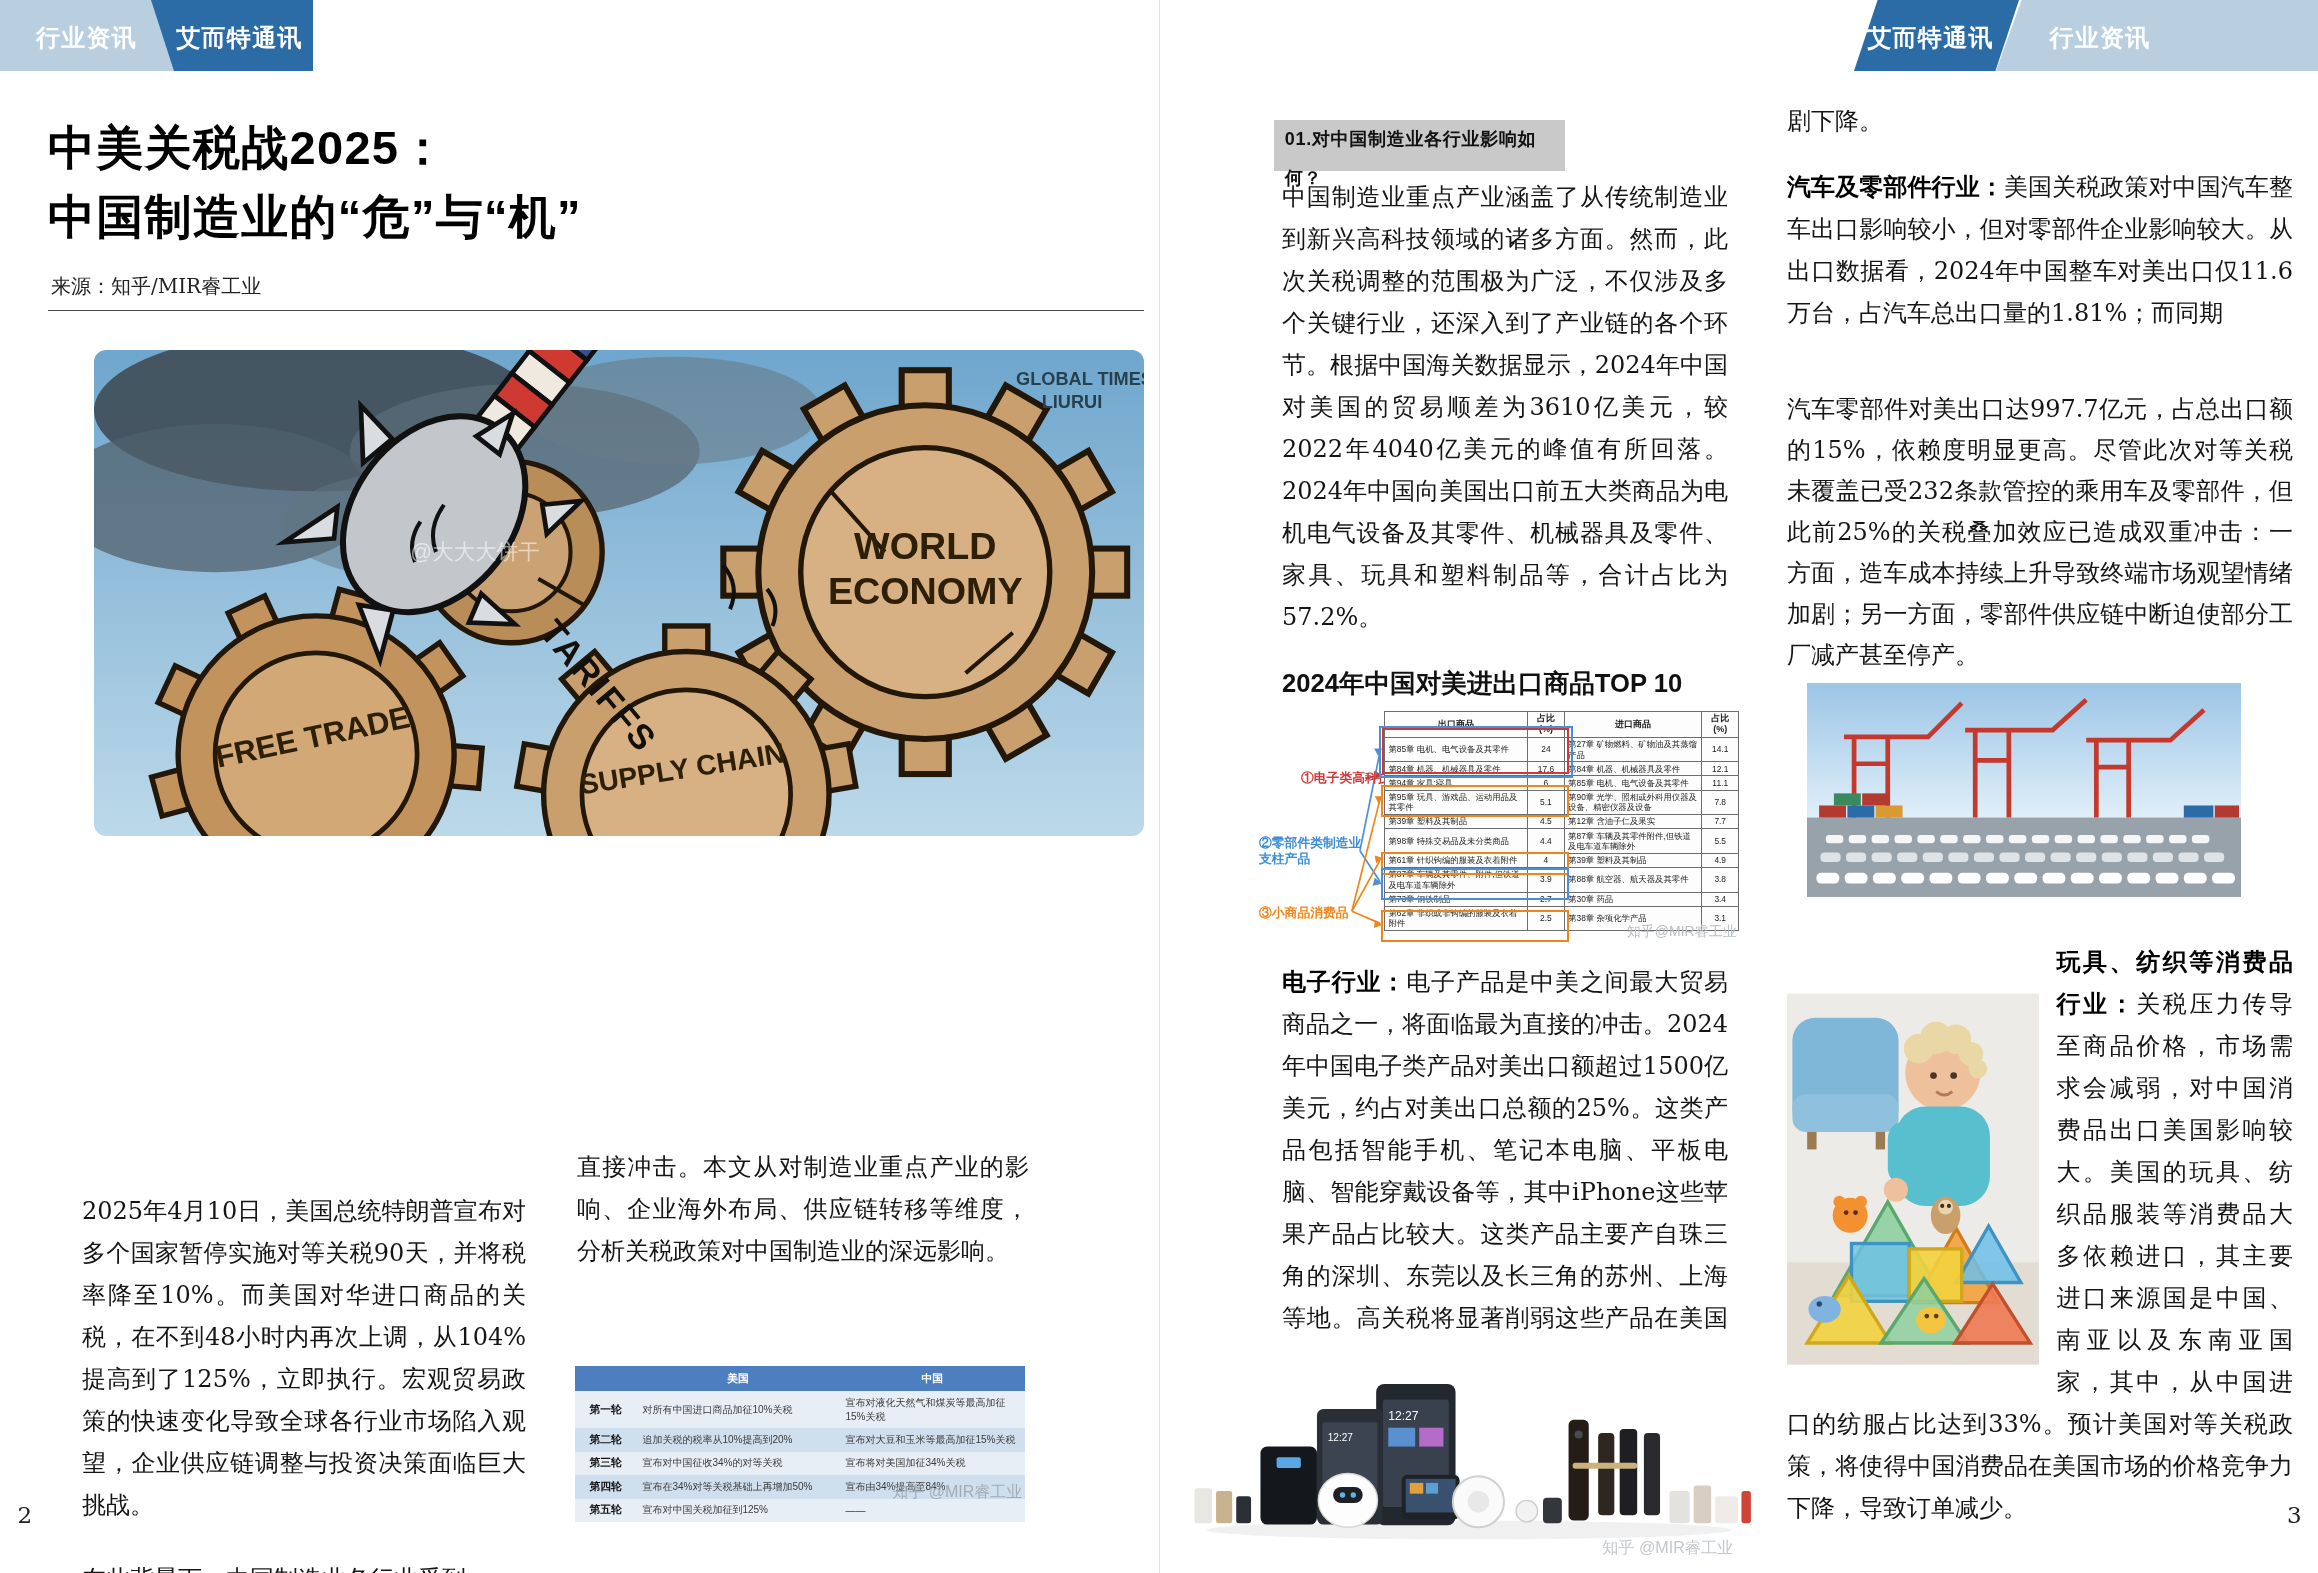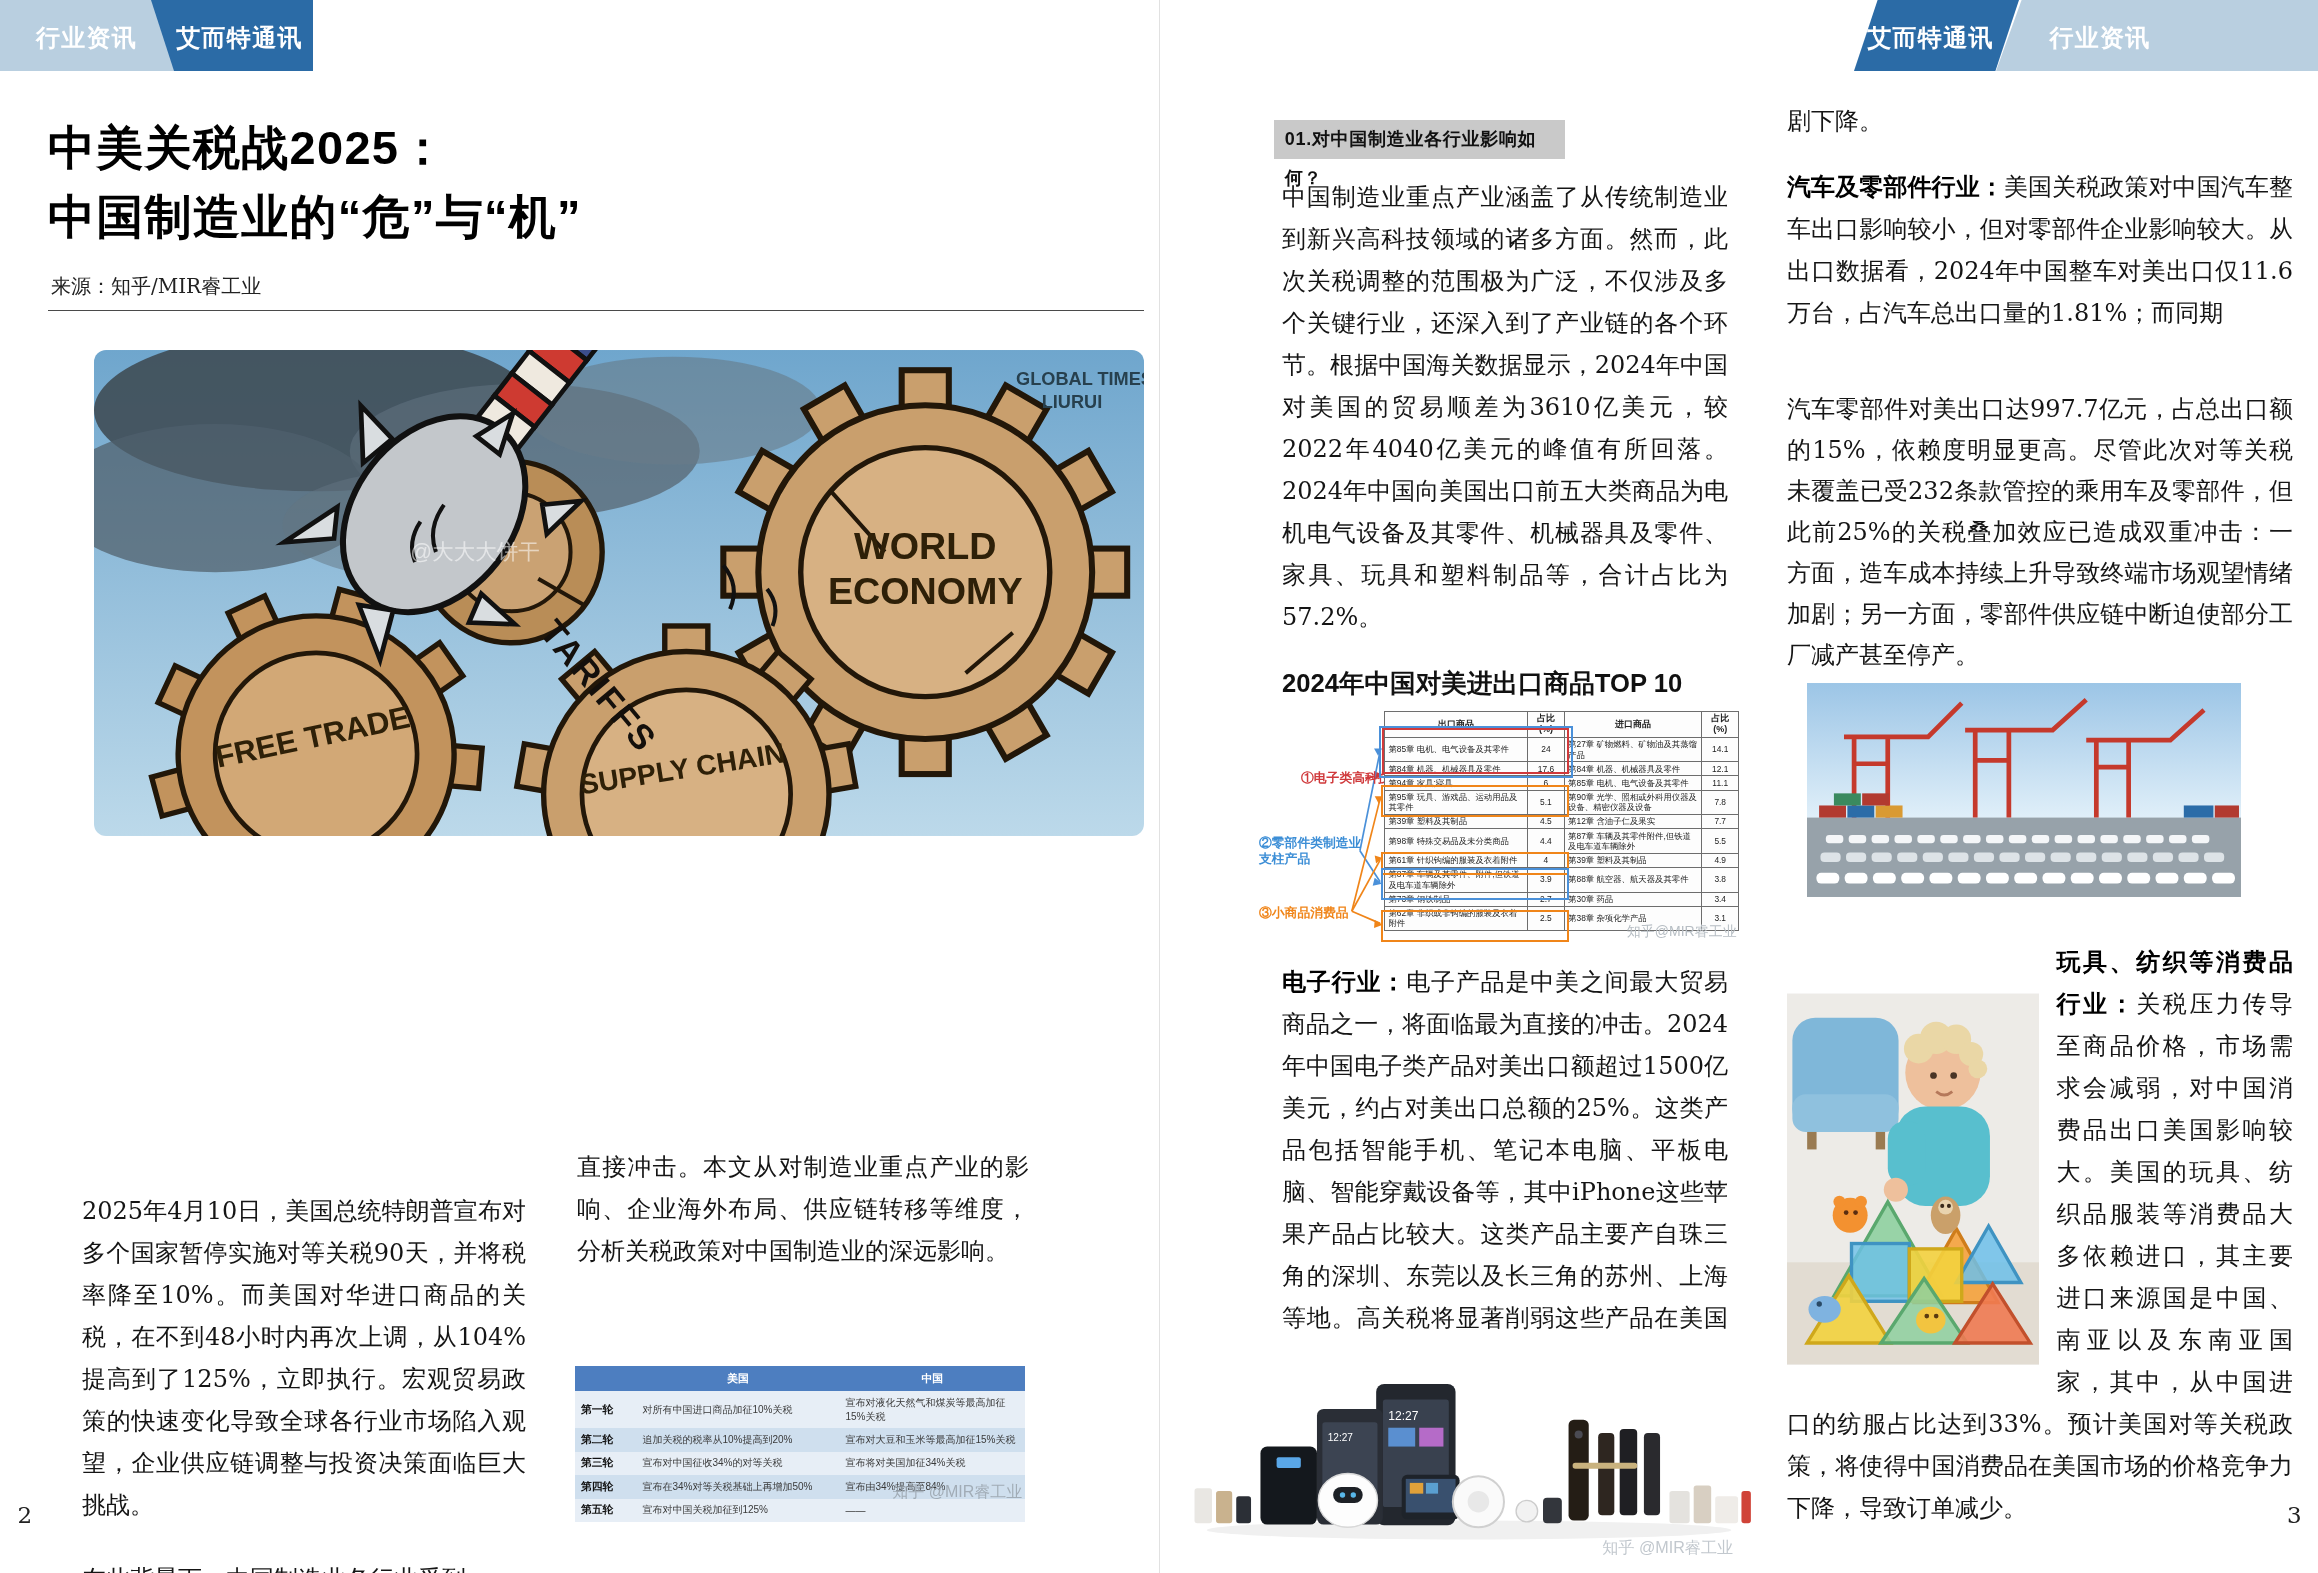--- a/index.html
+++ b/index.html
@@ -22,25 +22,25 @@
            text-align:justify;color:#151515;}
   .lead{font-family:"Liberation Sans", sans-serif;font-weight:bold;color:#000;}
   .pagenum{position:absolute;top:1502px;font:23px "DejaVu Serif", serif;color:#222;}
   
   .rounds{position:absolute;left:575px;top:1366px;width:450px;}
   .rounds table{width:100%;border-collapse:collapse;font:10px "Liberation Sans", sans-serif;color:#3a3a3a;}
   .rounds th{background:#4d7ec0;color:#fff;font-weight:bold;font-size:10.8px;height:23px;text-align:center;}
   .rounds td{padding:4.7px 6px;vertical-align:middle;}
   .rounds tbody tr:nth-child(odd){background:#e7eef6;}
   .rounds tbody tr:nth-child(even){background:#cfdfee;}
-  .rounds td:first-child{font-weight:bold;color:#111;font-size:10.8px;white-space:nowrap;text-align:left;width:50px;}
+  .rounds td:first-child{font-weight:bold;color:#111;font-size:10.8px;white-space:nowrap;text-align:center;width:50px;}
   .rounds .wm{position:absolute;right:2.7px;bottom:19px;font:16px "Liberation Sans", sans-serif;
               color:#9aa4ad;opacity:.85;}
   
-  .secbar{position:absolute;left:1274px;top:120px;width:291px;height:39px;background:#c9c9c9;
+  .secbar{position:absolute;left:1274px;top:120px;width:291px;height:51px;background:#c9c9c9;
           font:bold 18px "Liberation Sans", sans-serif;color:#111;line-height:39px;padding-left:10.8px;
           box-sizing:border-box;letter-spacing:0.7px;}
   .top10head{position:absolute;left:1282px;top:666px;font:bold 25.6px "Liberation Sans", sans-serif;color:#111;}
   .fig{position:absolute;overflow:hidden;}
   
   .t10{position:absolute;left:1259px;top:708px;width:479px;height:237px;font-family:"Liberation Sans", sans-serif;}
   .t10 table{position:absolute;left:125px;top:2.7px;width:355px;border-collapse:collapse;
              font-size:8.4px;line-height:1.25;color:#222;background:#fdfdfd;}
   .t10 th,.t10 td{border:0.7px solid #6d6d6d;padding:1.3px 3.4px;}
   .t10 th{font-size:9px;font-weight:bold;text-align:center;height:16px;}

